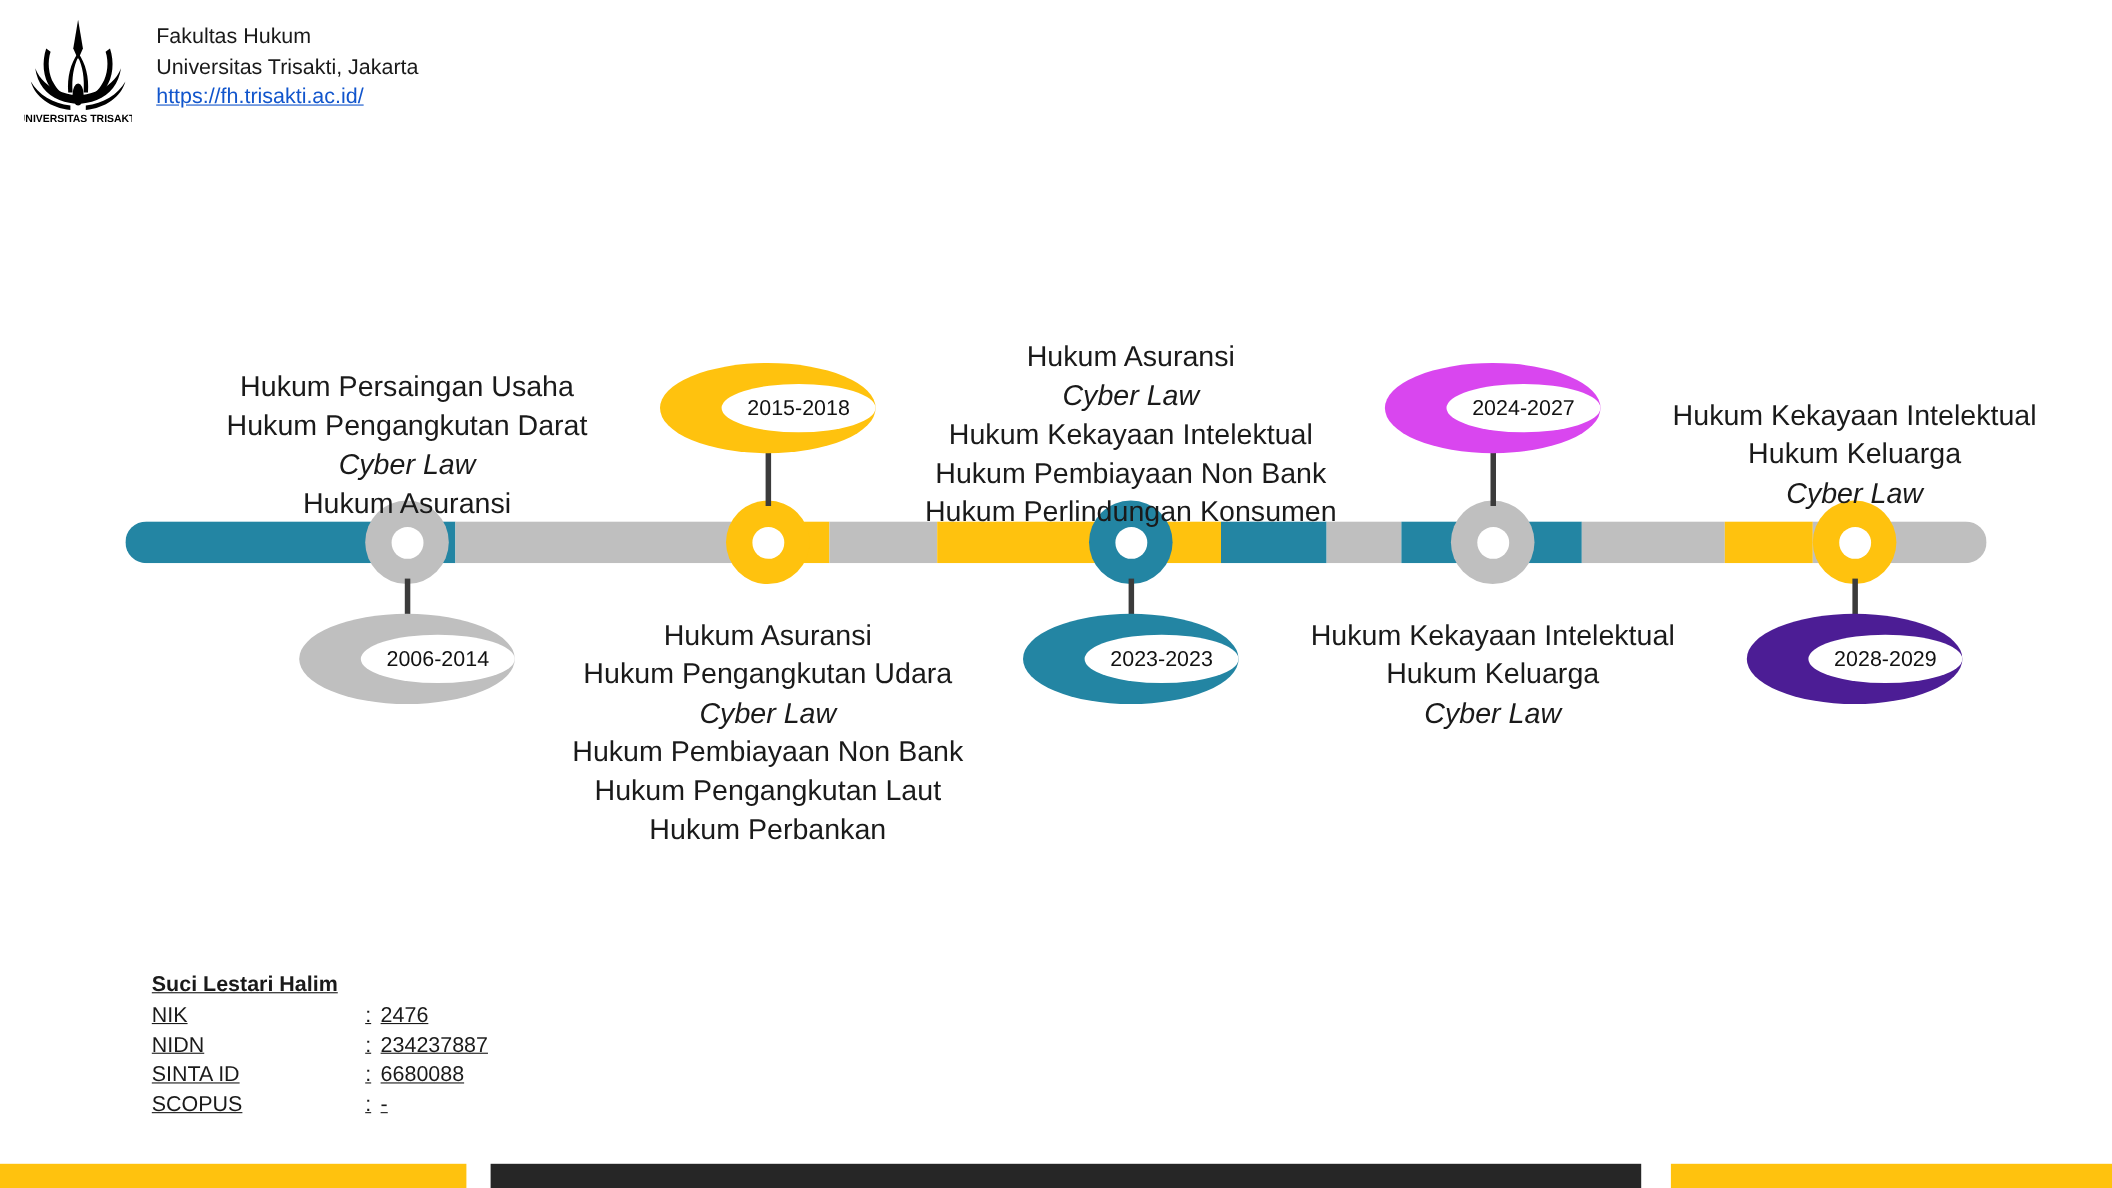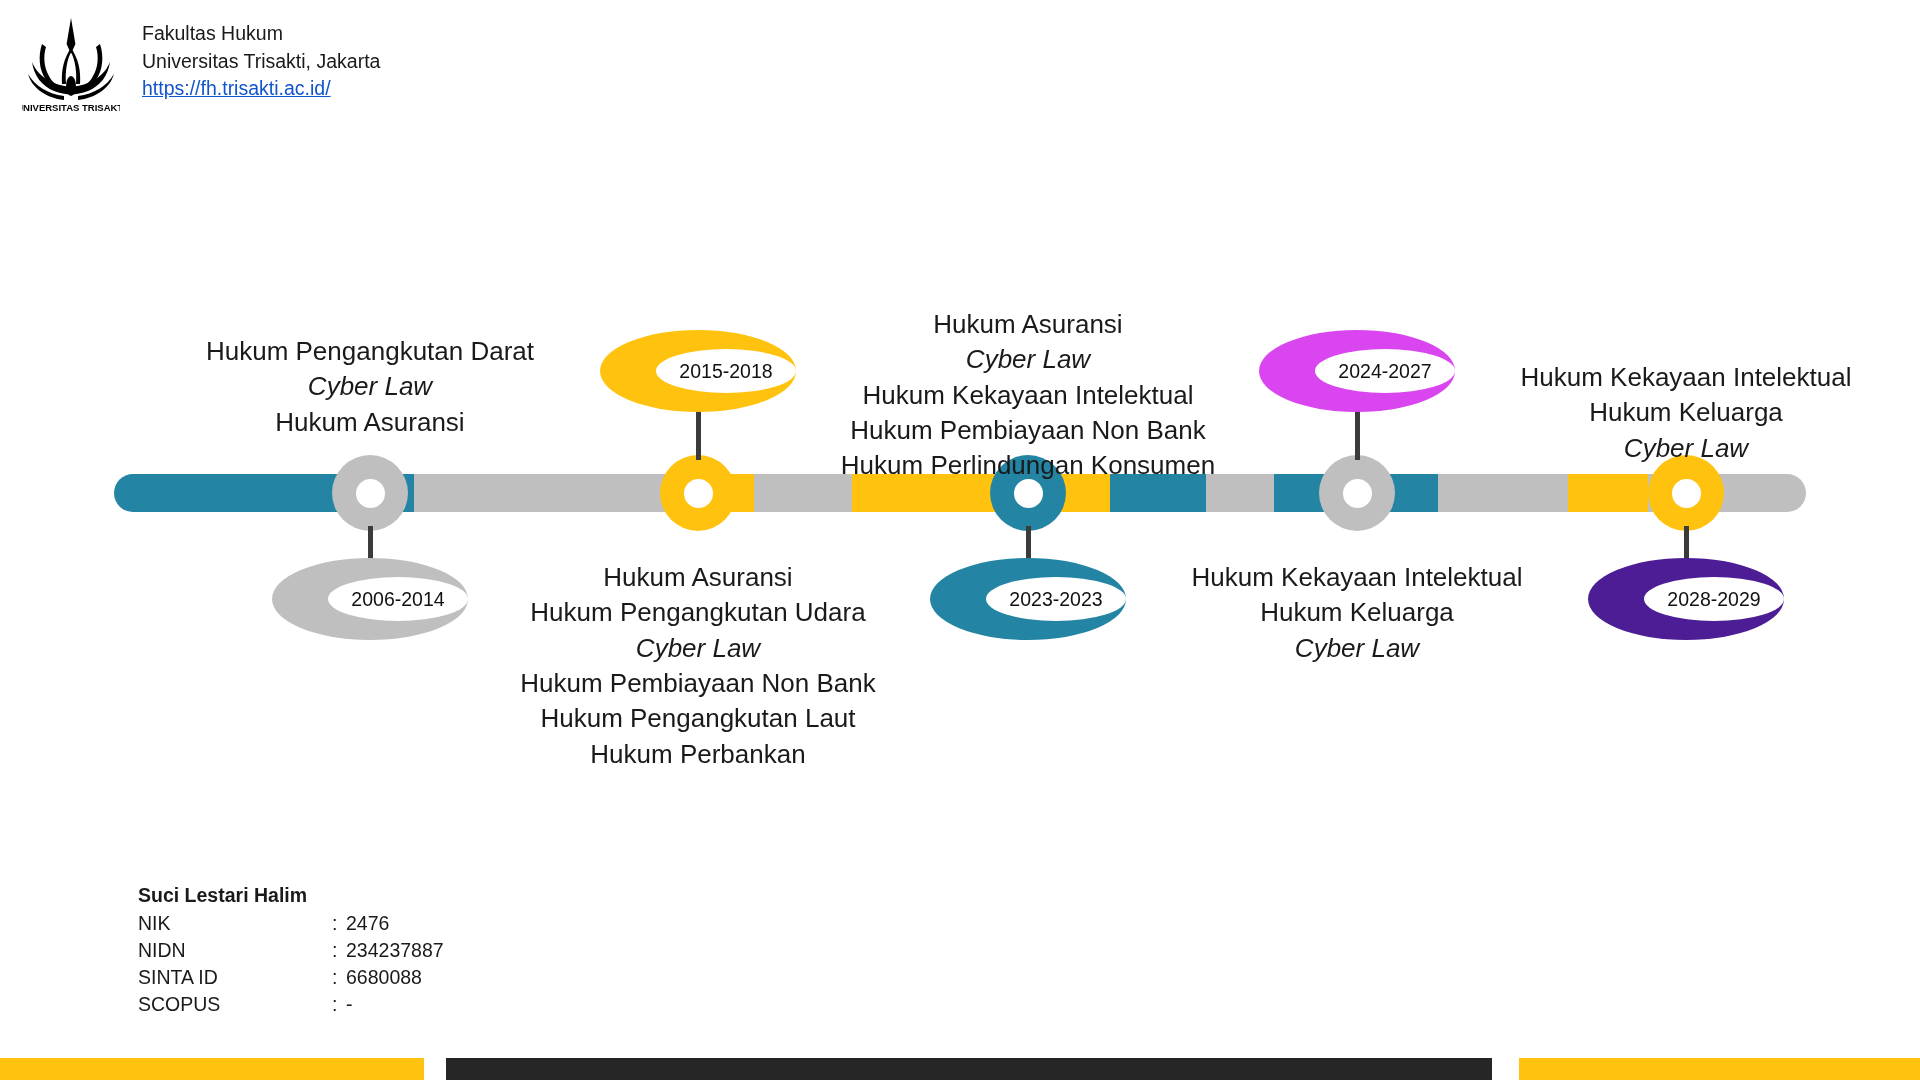--- a/index.html
+++ b/index.html
@@ -32,21 +32,21 @@
   .bubble{position:absolute;width:196px;height:82px;border-radius:50%;
           display:flex;align-items:center;justify-content:flex-end;}
   .bubble .inner{width:140px;height:44px;border-radius:50%;background:#ffffff;
           display:flex;align-items:center;justify-content:center;}
   .bubble .inner span{font-size:19.5px;color:#111;white-space:nowrap;}
 
   .courses{position:absolute;text-align:center;font-size:26px;line-height:1.36;white-space:nowrap;}
   .courses .it{font-style:italic;}
 
   
-  #info{position:absolute;left:138px;top:882px;font-size:19.5px;line-height:1.38;}
+  #info{position:absolute;left:138px;top:882px;font-size:19.5px;line-height:1.38;text-decoration:underline;}
   #info .name{font-weight:bold;margin-bottom:1px;}
   #info table{border-collapse:collapse;}
   #info td{padding:0;font-size:19.5px;line-height:1.38;vertical-align:top;}
   #info td.k{width:194px;}
   #info td.s{width:14px;}
 
   
   .footbar{position:absolute;bottom:0;height:22px;}
   #foot-left{left:0;width:424px;background:#FFC20E;}
   #foot-mid{left:446px;width:1046px;background:#262626;}
@@ -95,20 +95,21 @@
 <div class="node" style="left: 332px; background: rgb(191, 191, 191);">
       <div class="hole"></div>
     </div>
     <div class="stem" style="left: 367.5px; top: 526px; height: 72px;"></div>
     <div class="bubble" style="left: 272px; top: 558px; background: rgb(191, 191, 191);">
       <div class="inner">
         <span>2006-2014</span>
       </div>
     </div>
     <div class="courses" style="left: 70px; width: 600px; top: 334px;">
+      <div>Hukum Persaingan Usaha</div>
       <div>Hukum Pengangkutan Darat</div>
       <div class="it">Cyber Law</div>
       <div>Hukum Asuransi</div>
     </div>
     <div class="node" style="left: 660px; background: rgb(255, 194, 14);">
       <div class="hole"></div>
     </div>
     <div class="stem" style="left: 695.5px; top: 388px; height: 72px;"></div>
     <div class="bubble" style="left: 600px; top: 330px; background: rgb(255, 194, 14);">
       <div class="inner">

